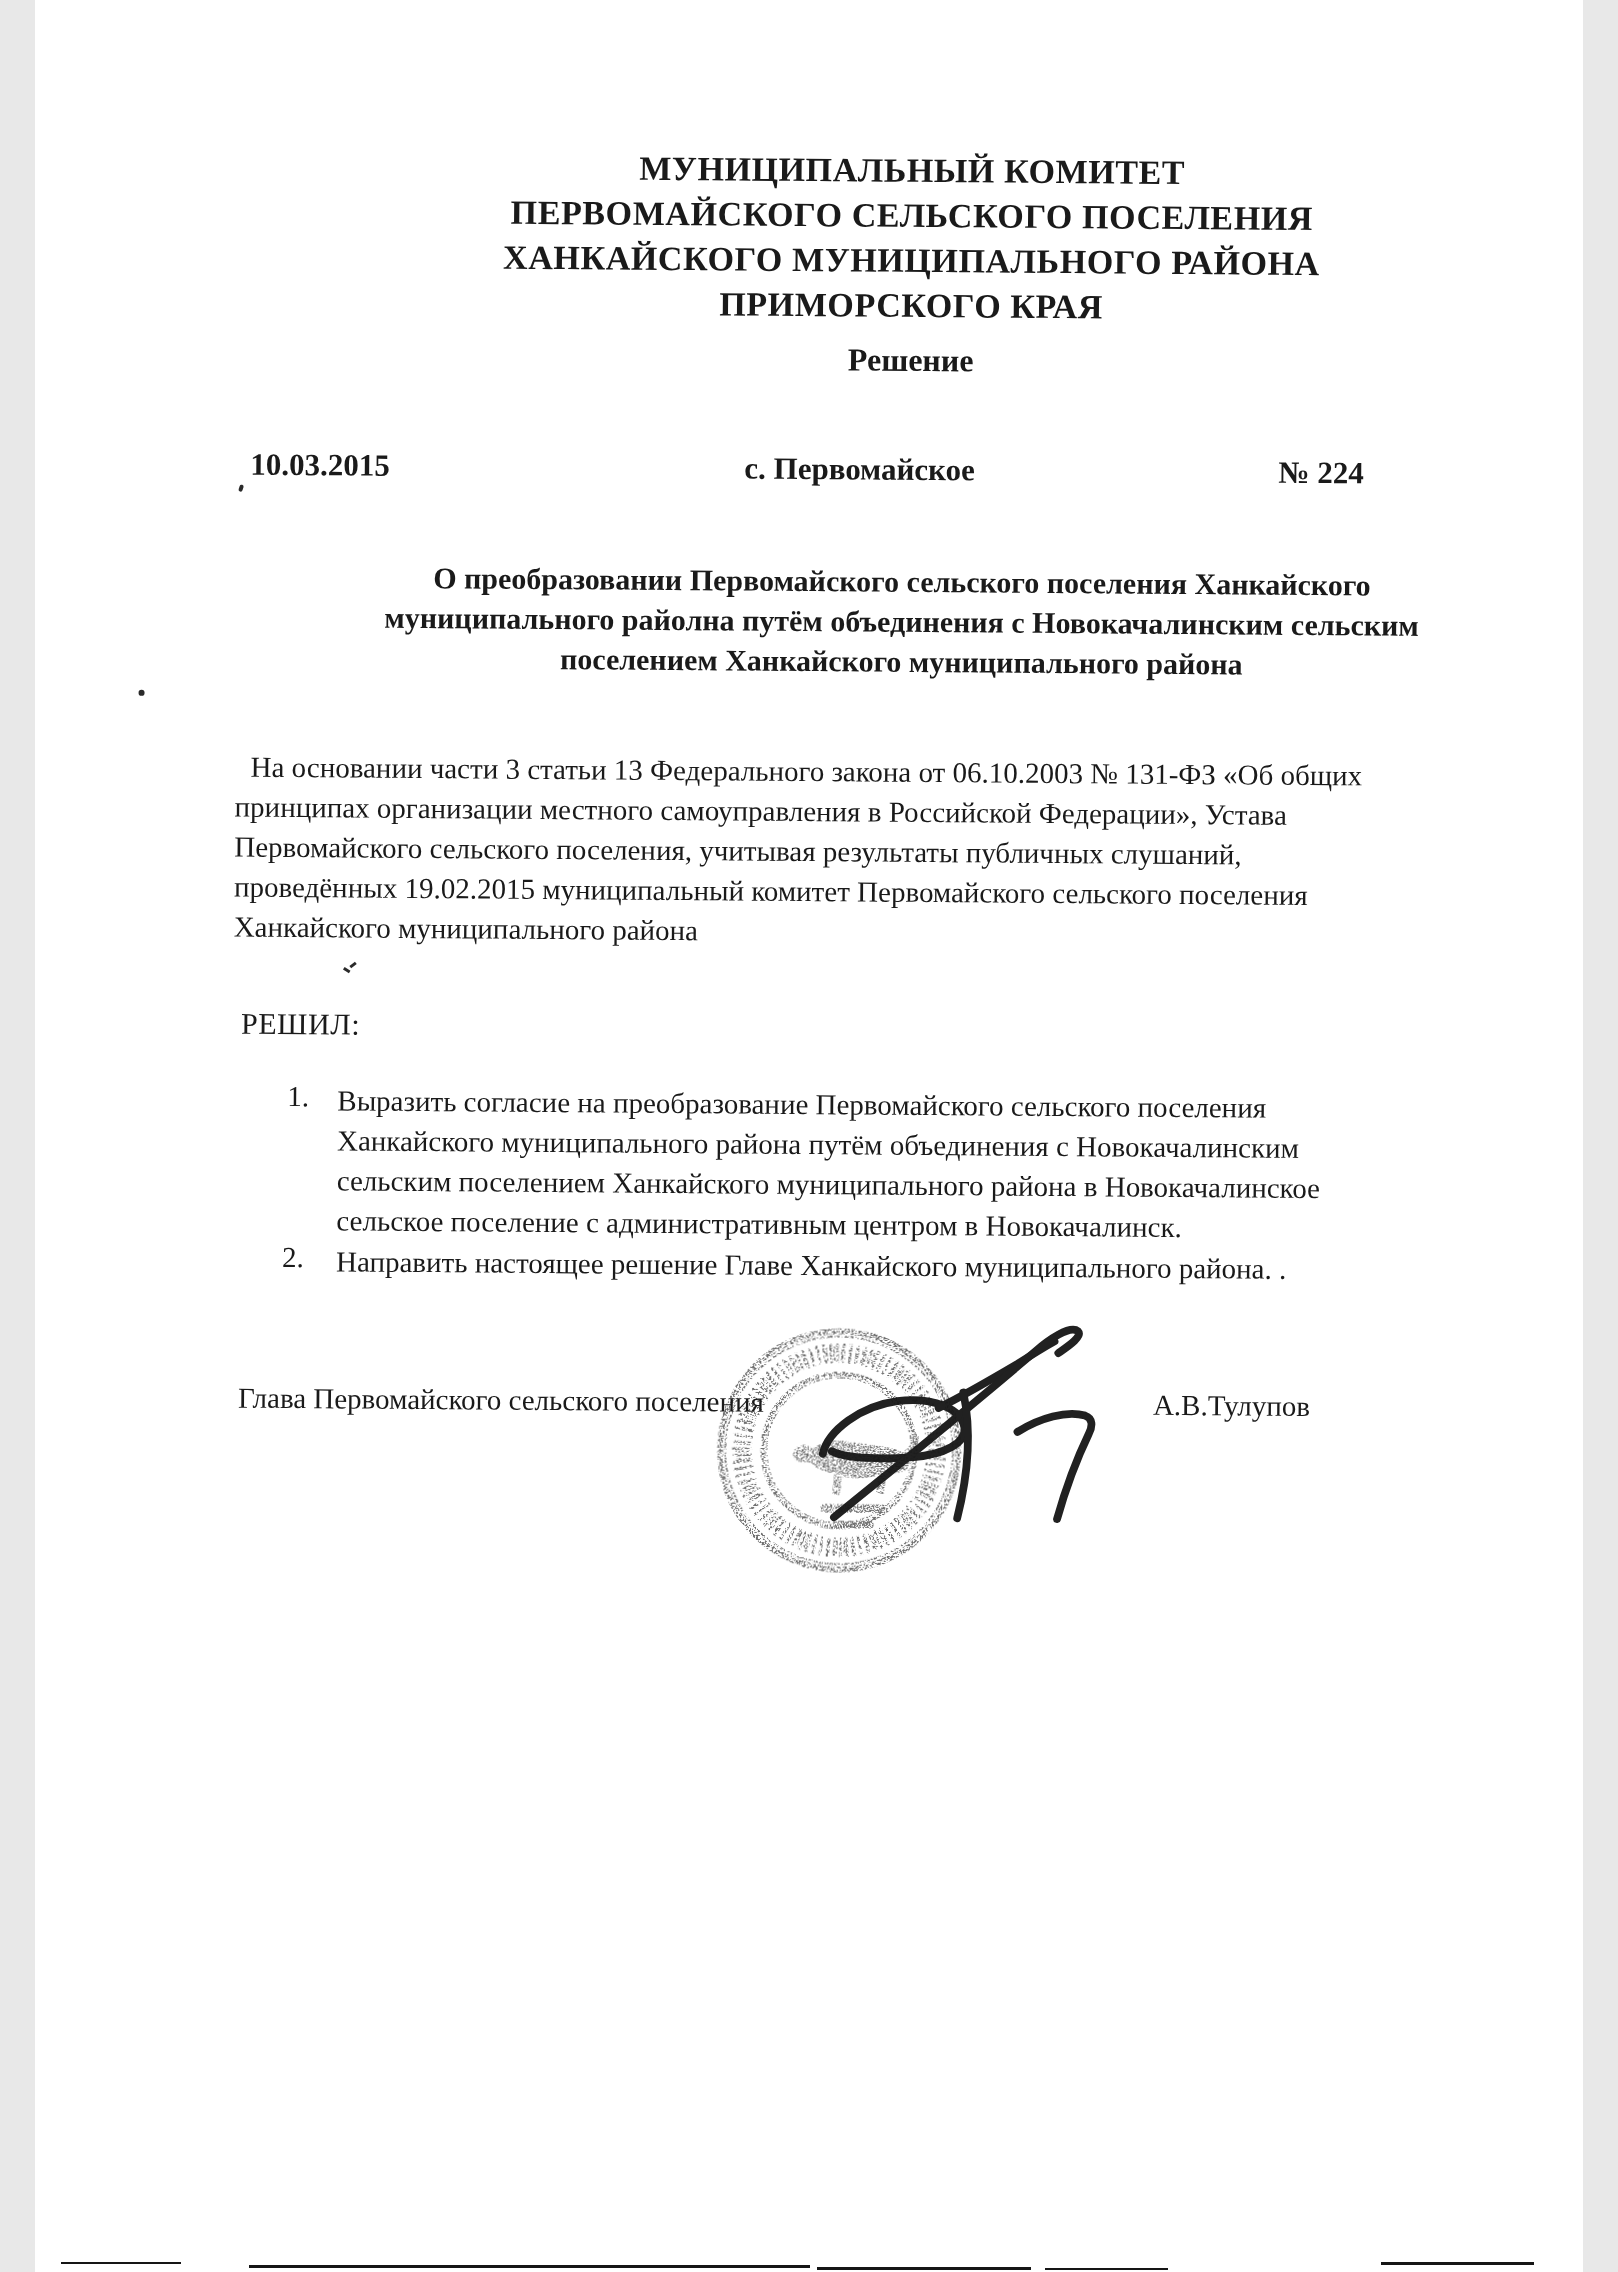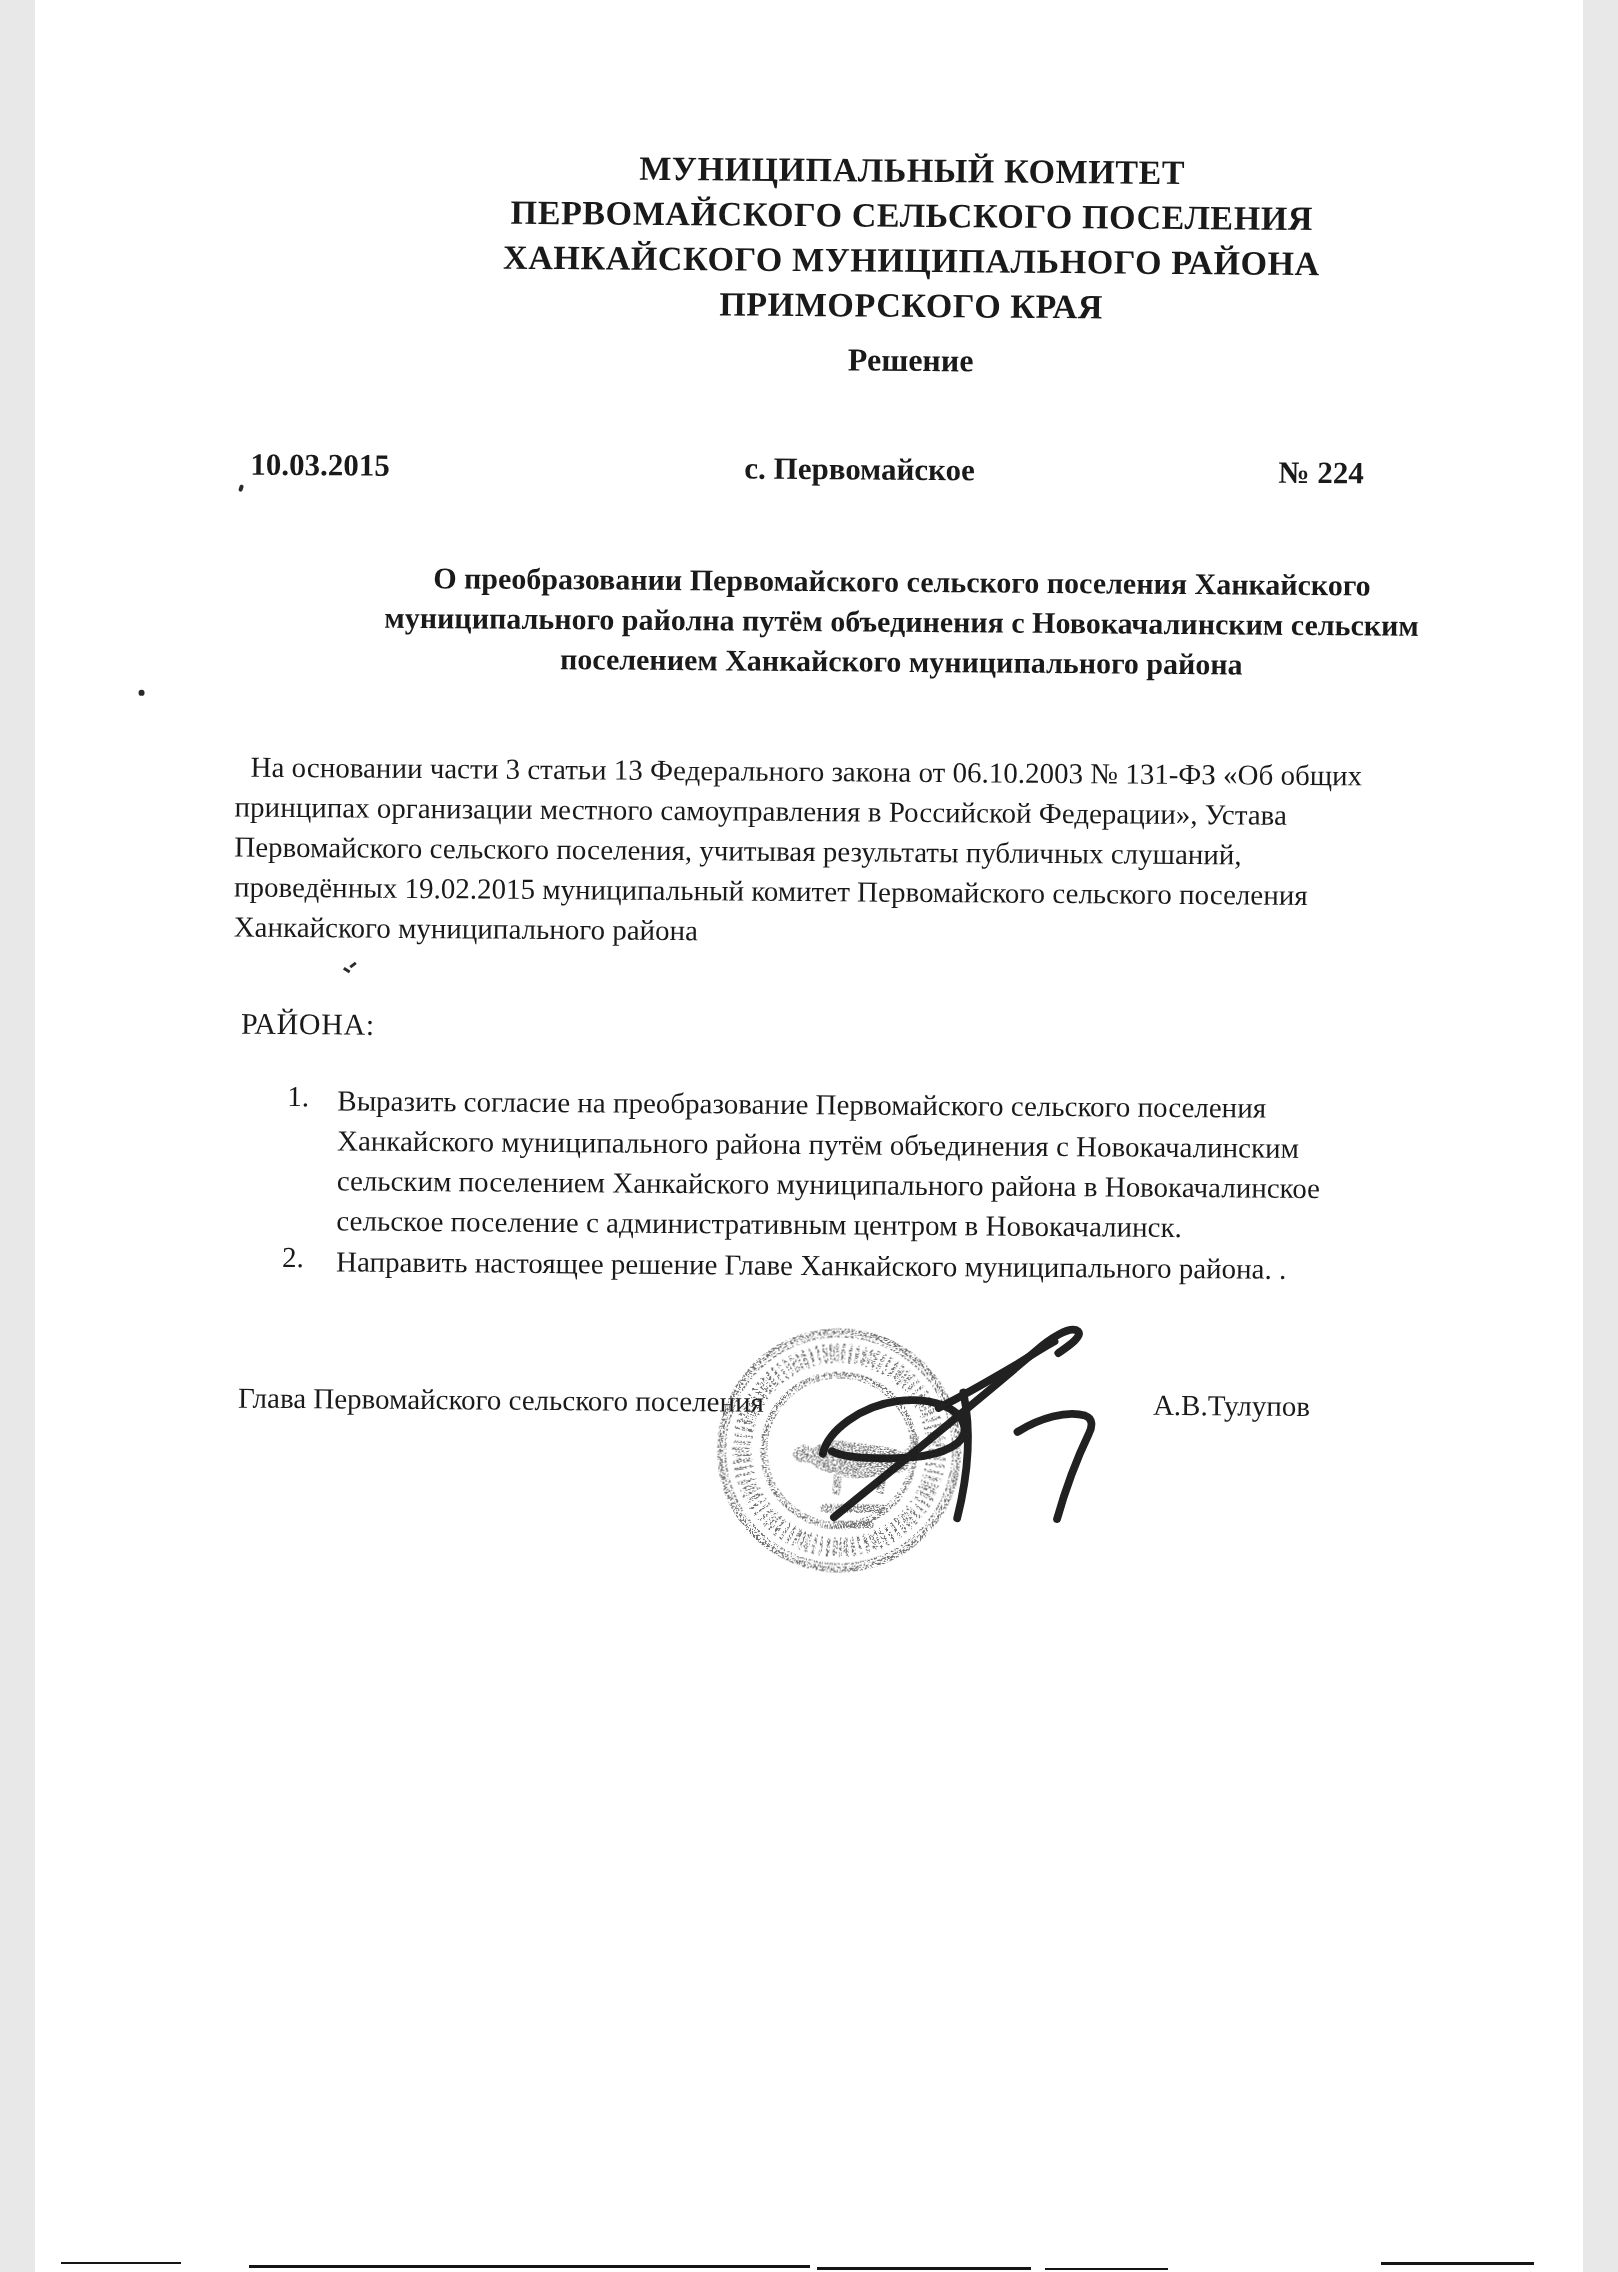--- a/index.html
+++ b/index.html
@@ -108,21 +108,21 @@
     </div>
 
     <div class="abs preamble">
       <div class="line-1">На основании части 3 статьи 13 Федерального закона от 06.10.2003 № 131-ФЗ «Об общих</div>
       <div>принципах организации местного самоуправления в Российской Федерации», Устава</div>
       <div>Первомайского сельского поселения, учитывая результаты публичных слушаний,</div>
       <div>проведённых 19.02.2015 муниципальный комитет Первомайского сельского поселения</div>
       <div>Ханкайского муниципального района</div>
     </div>
 
-    <div class="abs resolved-heading">РАЙОНА:</div>
+    <div class="abs resolved-heading">РЕШИЛ:</div>
 
     <div class="abs list-item-marker marker-1">1.</div>
     <div class="abs list-item-text text-1">
       <div>Выразить согласие на преобразование Первомайского сельского поселения</div>
       <div>Ханкайского муниципального района путём объединения с Новокачалинским</div>
       <div>сельским поселением Ханкайского муниципального района в Новокачалинское</div>
       <div>сельское поселение с административным центром в Новокачалинск.</div>
     </div>
     <div class="abs list-item-marker marker-2">2.</div>
     <div class="abs list-item-text text-2">

